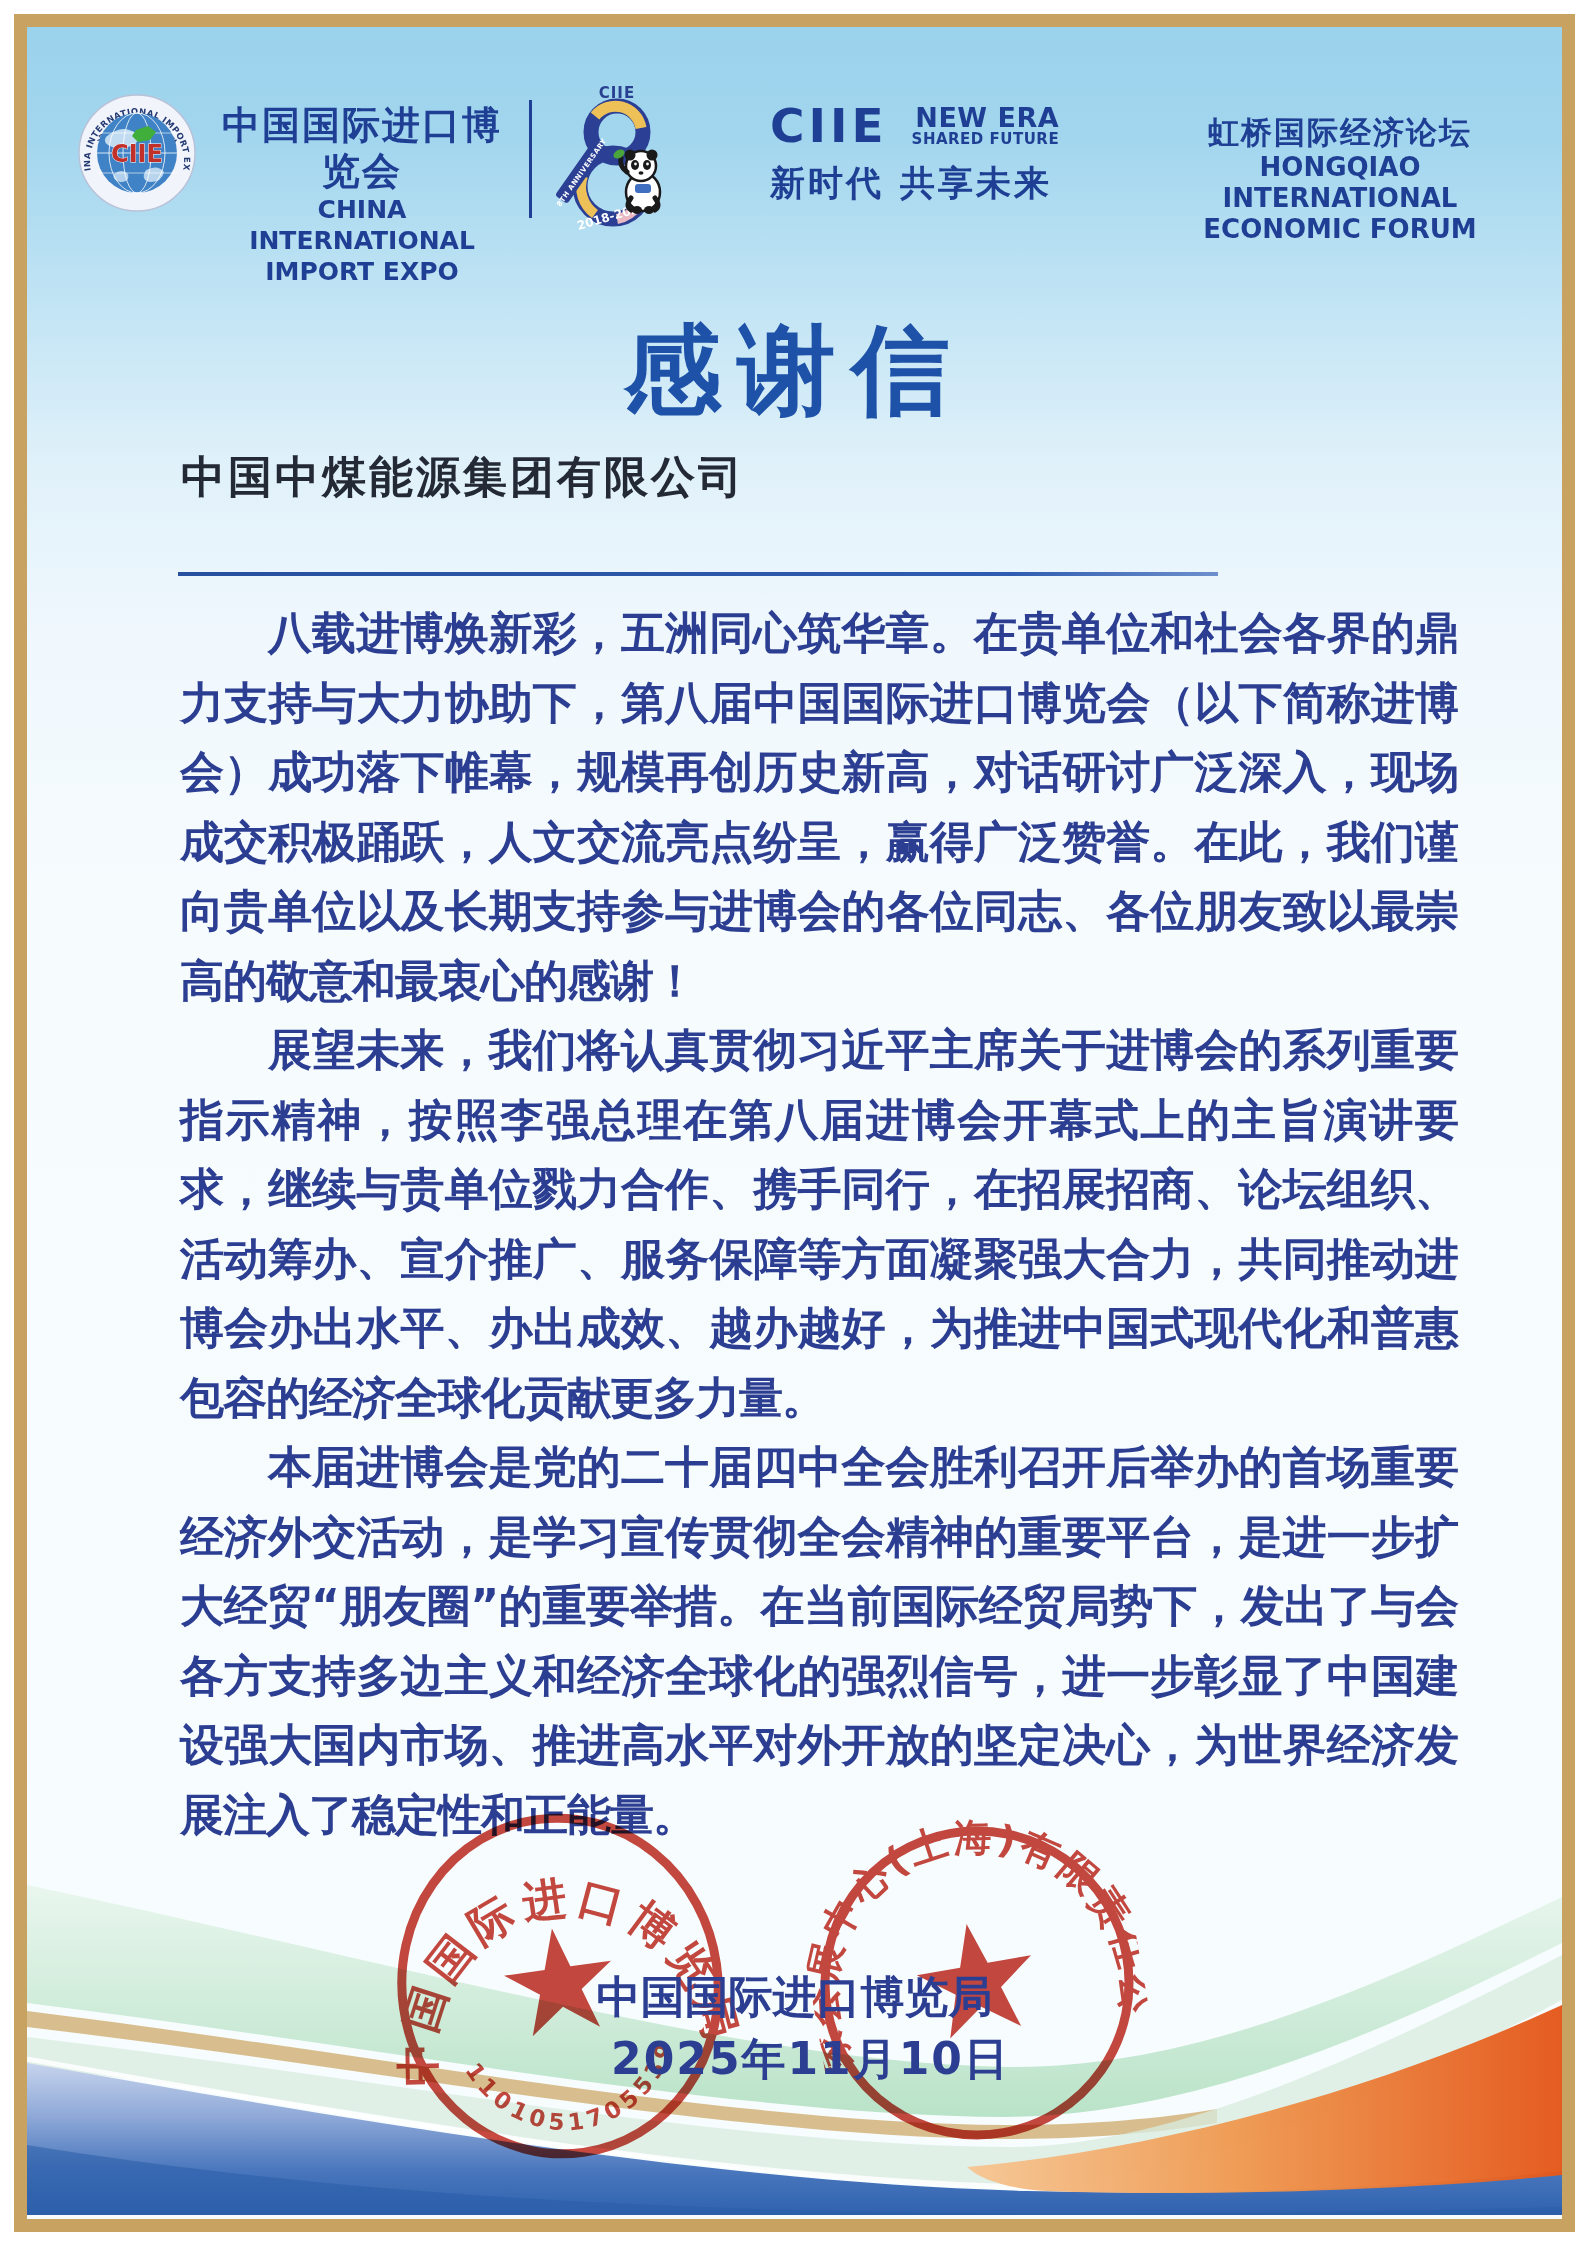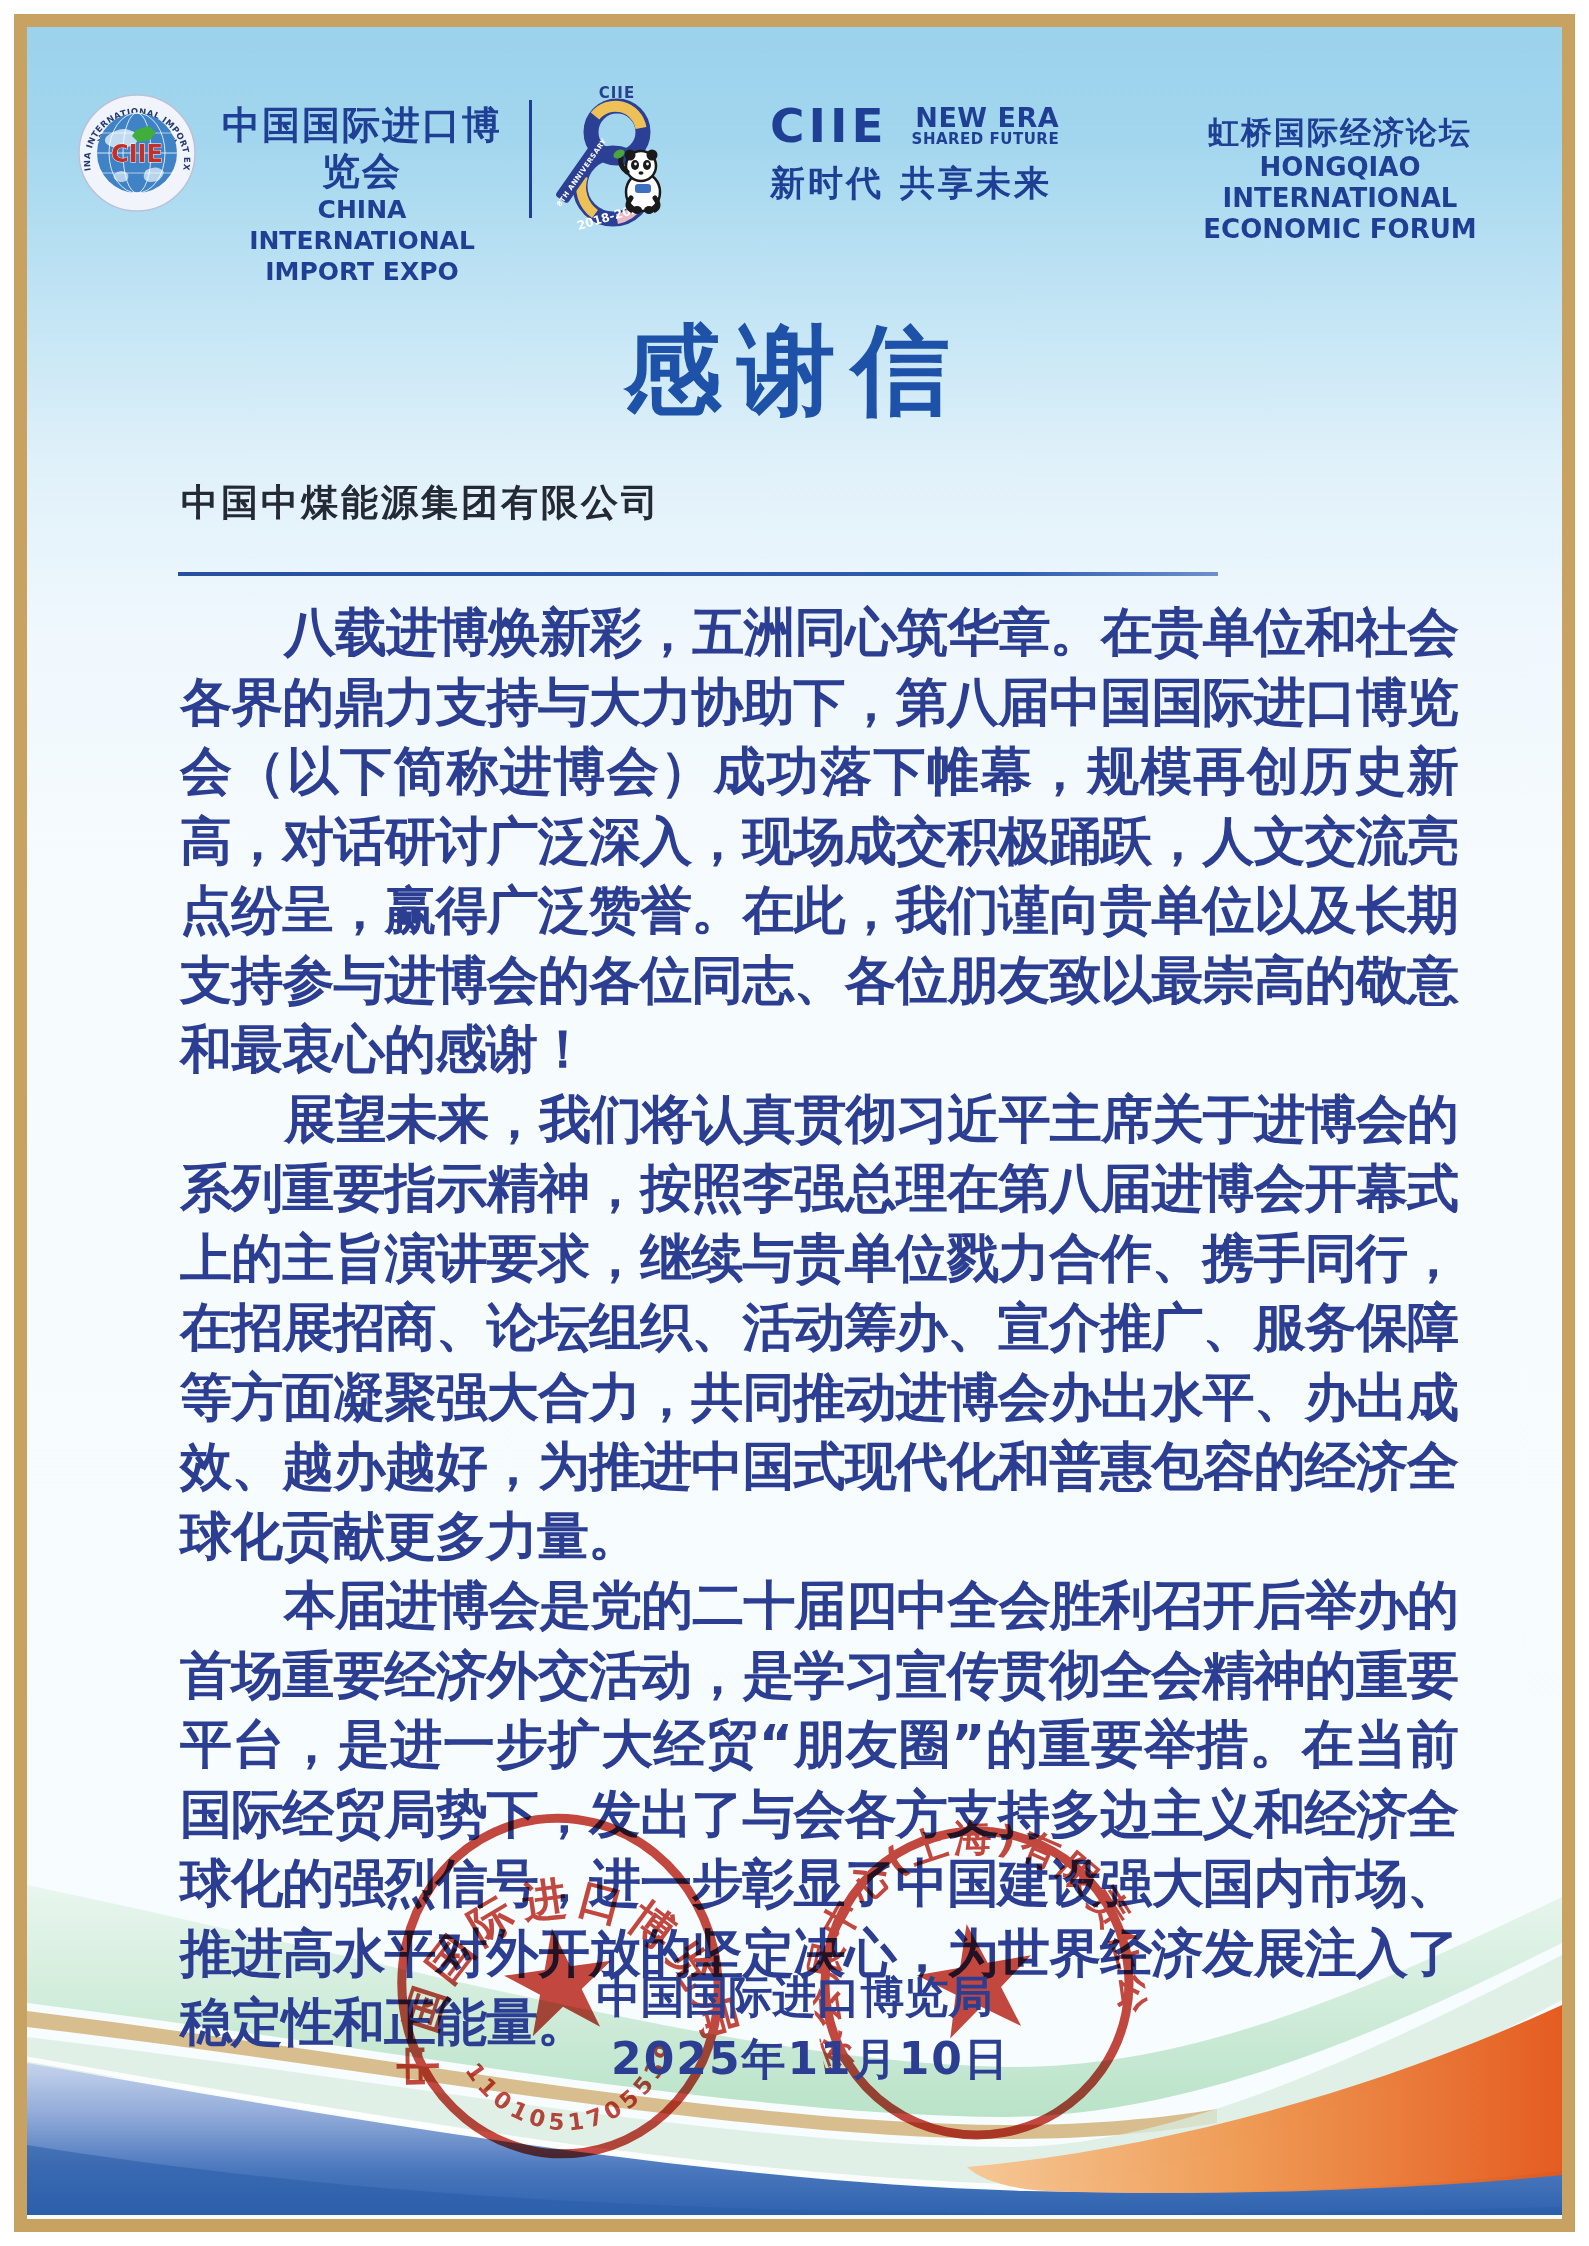--- a/index.html
+++ b/index.html
@@ -24,27 +24,27 @@
   .wm-en .l2{font-size:15px;font-weight:bold;line-height:17px;letter-spacing:0.5px;}
   .wm-cn{display:flex;margin-top:12px;font-size:35px;font-weight:bold;}
   .wm-cn .c1{letter-spacing:3px;}
   .wm-cn .c2{margin-left:16px;letter-spacing:3px;}
   .hongqiao{position:absolute;left:1140px;top:112px;width:400px;text-align:center;color:#1e3f94;}
   .hongqiao .cn{font-size:31px;font-weight:bold;letter-spacing:2px;line-height:40px;}
   .hongqiao .en{font-size:26px;font-weight:bold;line-height:31px;}
   
   .title{position:absolute;left:0;top:316px;width:100%;text-align:center;
          font-size:98px;font-weight:bold;color:#1d52a8;letter-spacing:16px;line-height:1.12;}
-  .addressee{position:absolute;left:181px;top:478px;font-size:37px;font-weight:bold;
+  .addressee{position:absolute;left:181px;top:448px;font-size:44px;font-weight:bold;
          color:#242936;letter-spacing:3px;}
   .addr-line{position:absolute;left:178px;top:572px;width:1040px;height:4px;
          background:linear-gradient(90deg,#27509f,#2e5cb0 80%,#6d90cc);}
   
   .body-text{position:absolute;left:180px;top:598px;width:1278px;color:#2c3e92;z-index:5;}
-  .body-text p{margin:0;font-size:52px;line-height:69.5px;letter-spacing:-1px;
+  .body-text p{margin:0;font-size:44px;line-height:69.5px;letter-spacing:-1px;
          font-weight:600;text-align:justify;text-indent:2em;}
   
   .signature{position:absolute;left:0;top:1968px;width:100%;display:flex;justify-content:center;gap:95px;
          font-size:44px;font-weight:600;color:#2c3e92;z-index:20;}
   .date{position:absolute;left:16px;top:2030px;width:100%;text-align:center;
          font-size:44px;font-weight:600;color:#2c3e92;letter-spacing:2px;z-index:20;}
   
   .seal{position:absolute;z-index:15;mix-blend-mode:multiply;opacity:0.92;}
   .seal-left{left:385px;top:1800px;transform:rotate(-8deg);}
   .seal-right{left:812px;top:1818px;transform:rotate(-10deg);}

